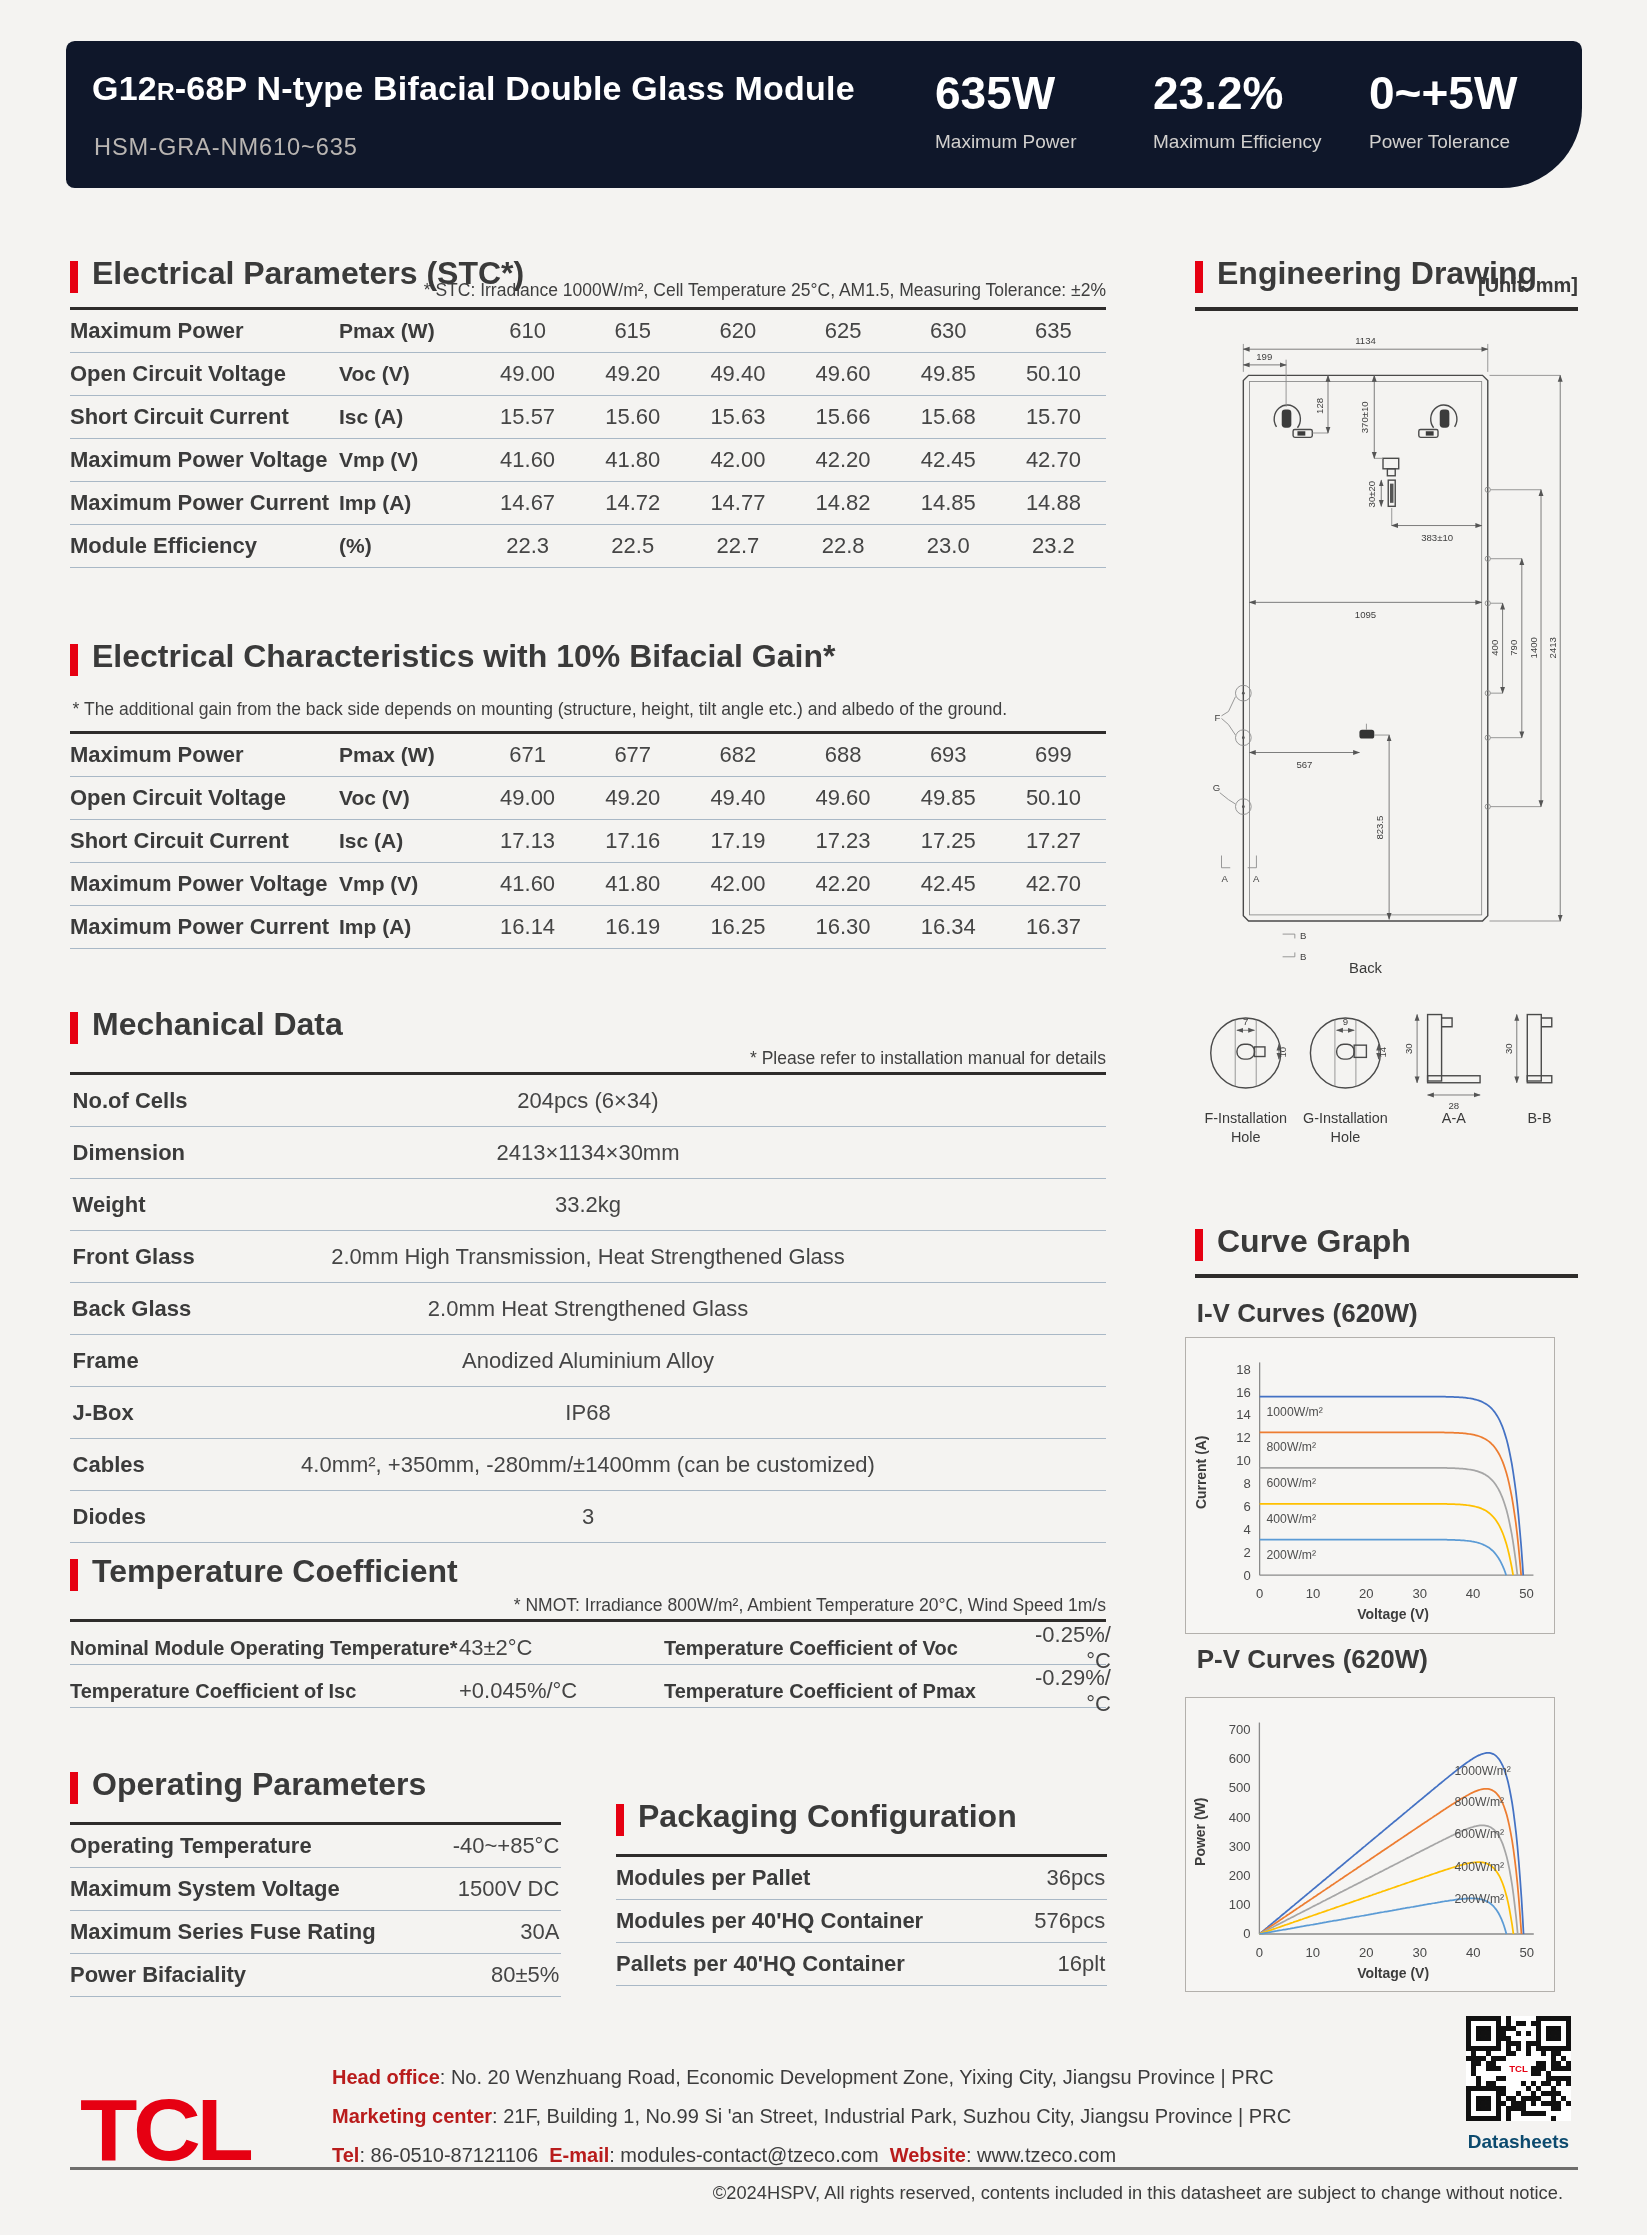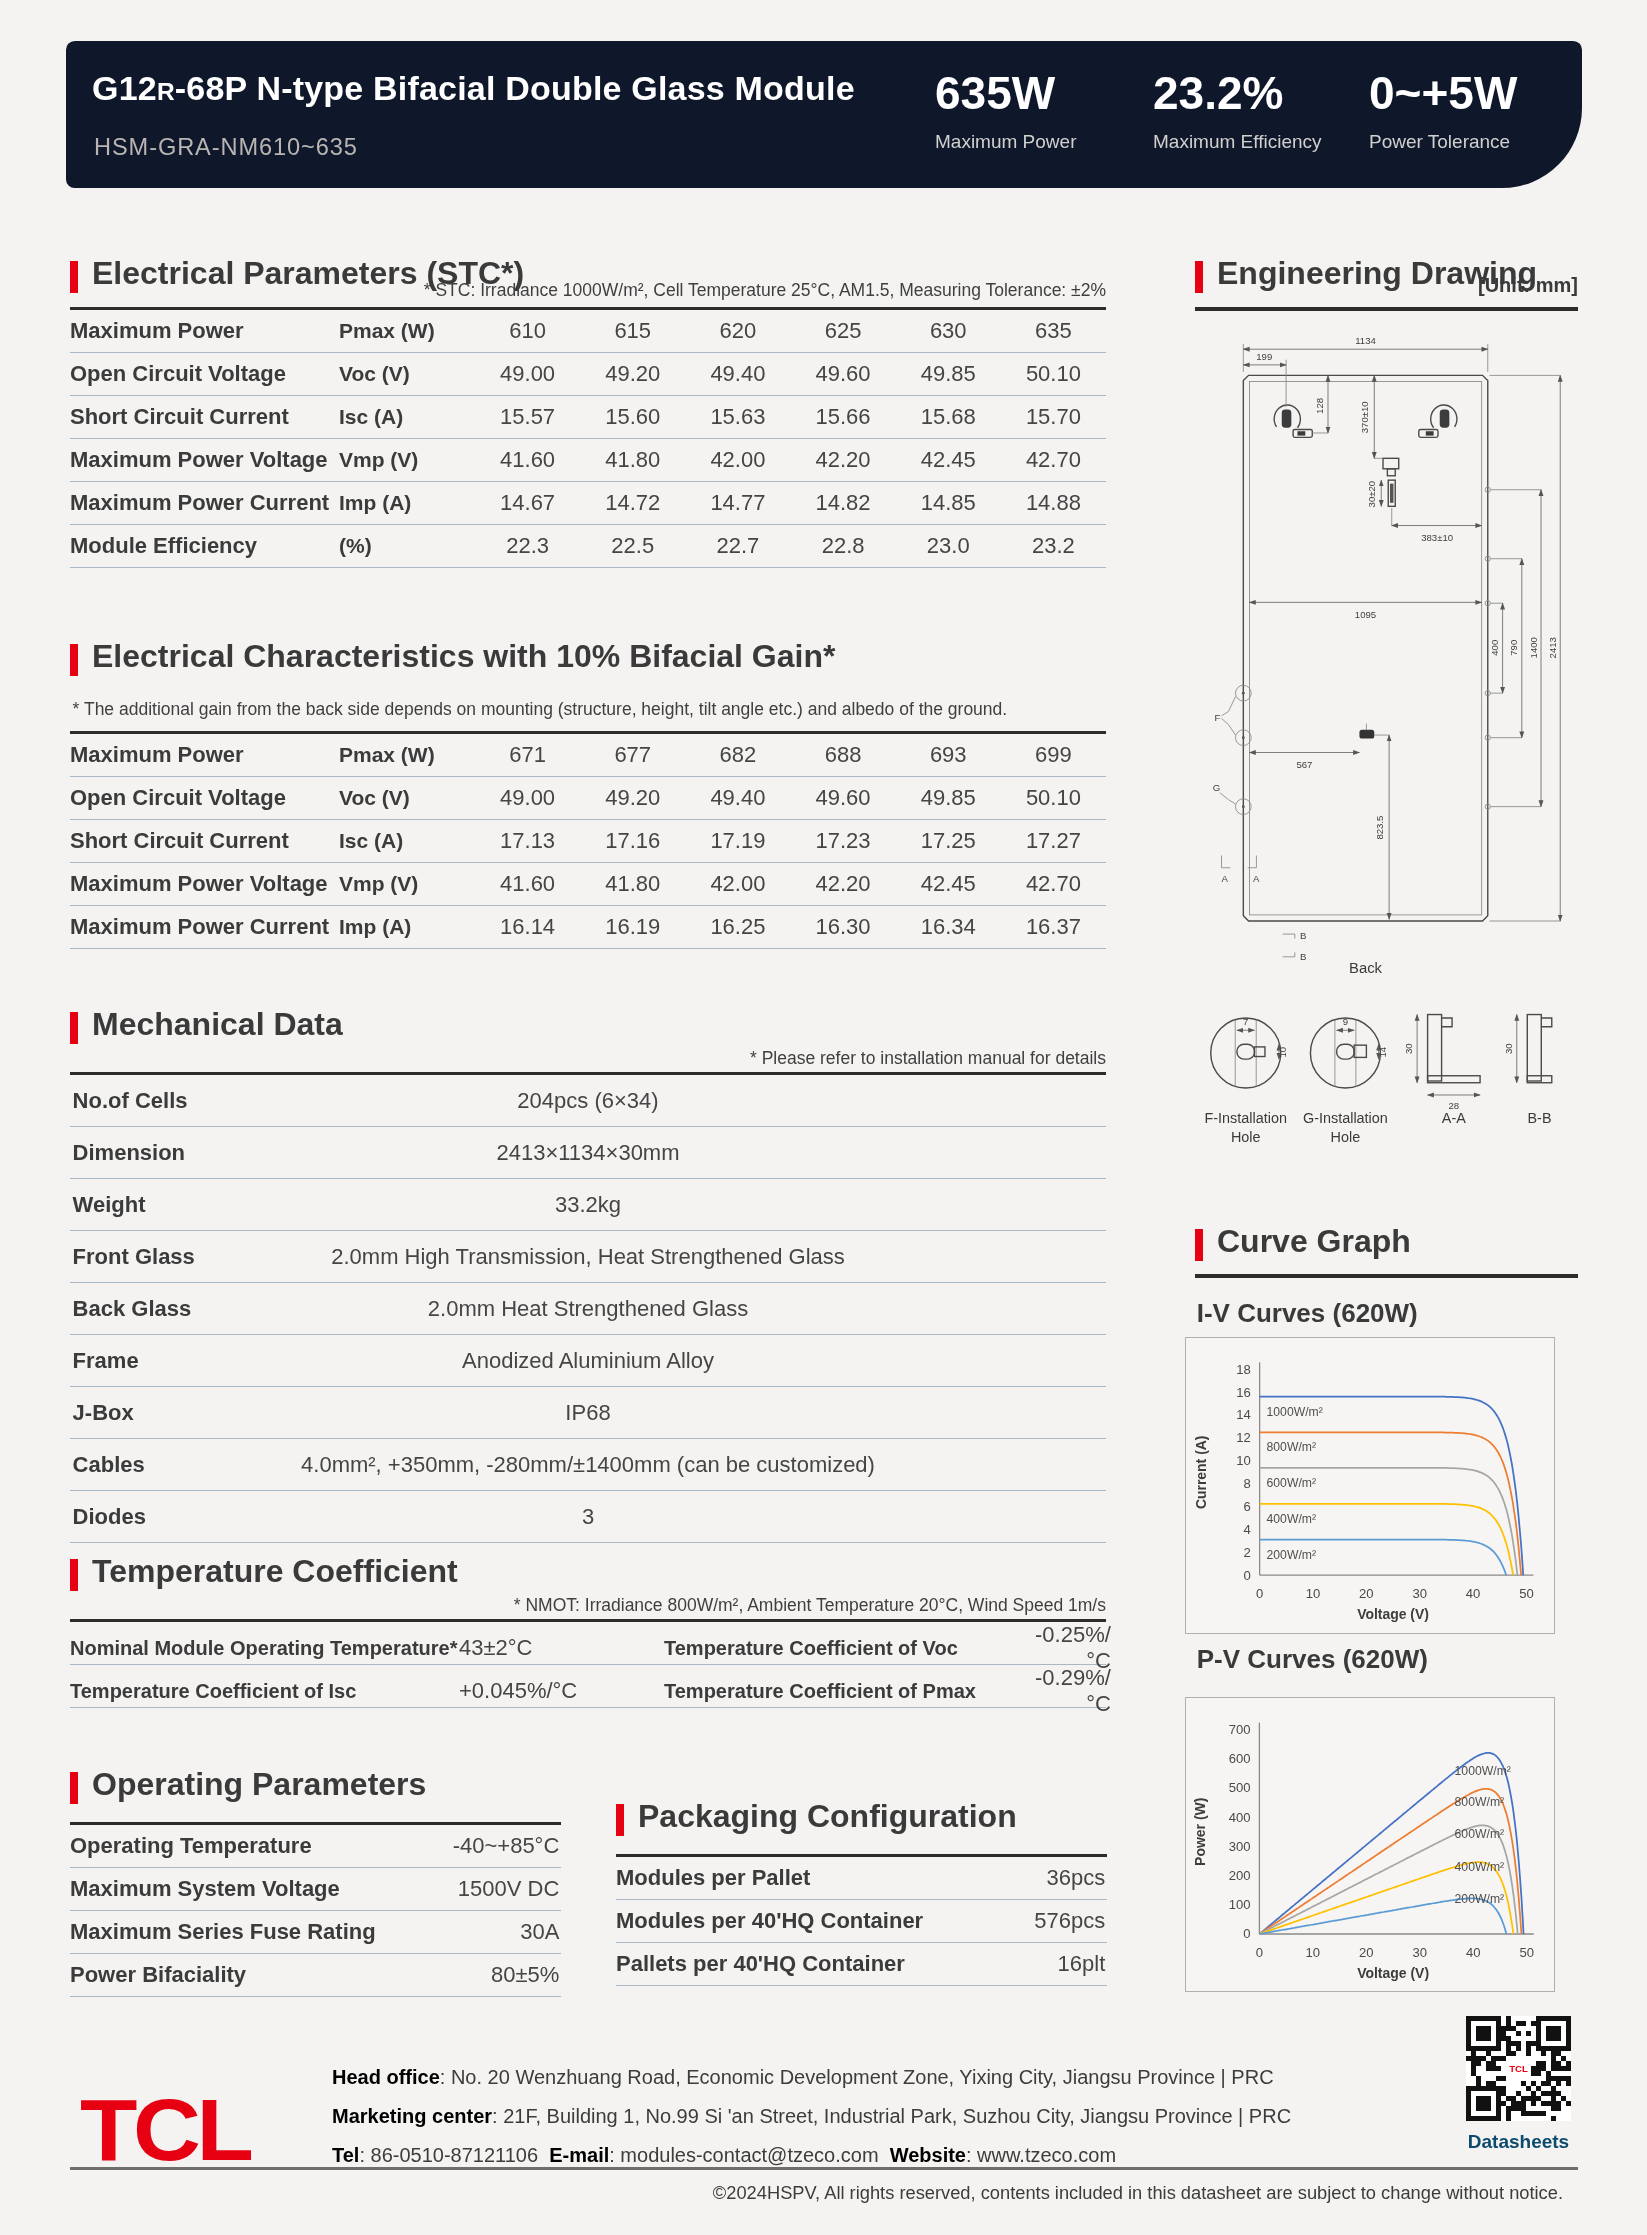--- a/index.html
+++ b/index.html
@@ -48,21 +48,21 @@
   .oln { stroke:#4a4a4a; stroke-width:1.6; fill:none; }
   .thin { stroke:#8a8a8a; stroke-width:1; fill:none; }
   .dln { stroke:#6b6b6b; stroke-width:1; fill:none; }
   .dt { font-size:11px; fill:#3f3f3f; }
   .cap { font-size:17px; fill:#3a3a3a; }
   .capb { font-size:16.5px; fill:#3a3a3a; }
 
   
   .logo { position:absolute; left:80px; top:2077px; font-size:94px; font-weight:900; color:#e60012; letter-spacing:-4.4px; transform:scaleY(.92); }
   .contact { position:absolute; left:332px; top:2058px; font-size:20px; color:#3c3c3c; line-height:39px; }
-  .contact b { color:#000000;margin-top:36px; }
+  .contact b { color:#b91c1c;margin-top:36px; }
   .qr-wrap { position:absolute; left:1466px; top:2016px; width:105px; }
   .qr-caption { margin-top:7px; text-align:center; font-size:19px; font-weight:bold; color:#0c4a6e; }
   .divider { position:absolute; left:70px; top:2167px; width:1508px; height:2.6px; background:#6f6e6d; }
   .copyright { position:absolute; right:84px; top:2182px; font-size:18.3px; color:#3c3c3c; }
 </style>
 </head>
 <body>
 
 <div class="page">
 

